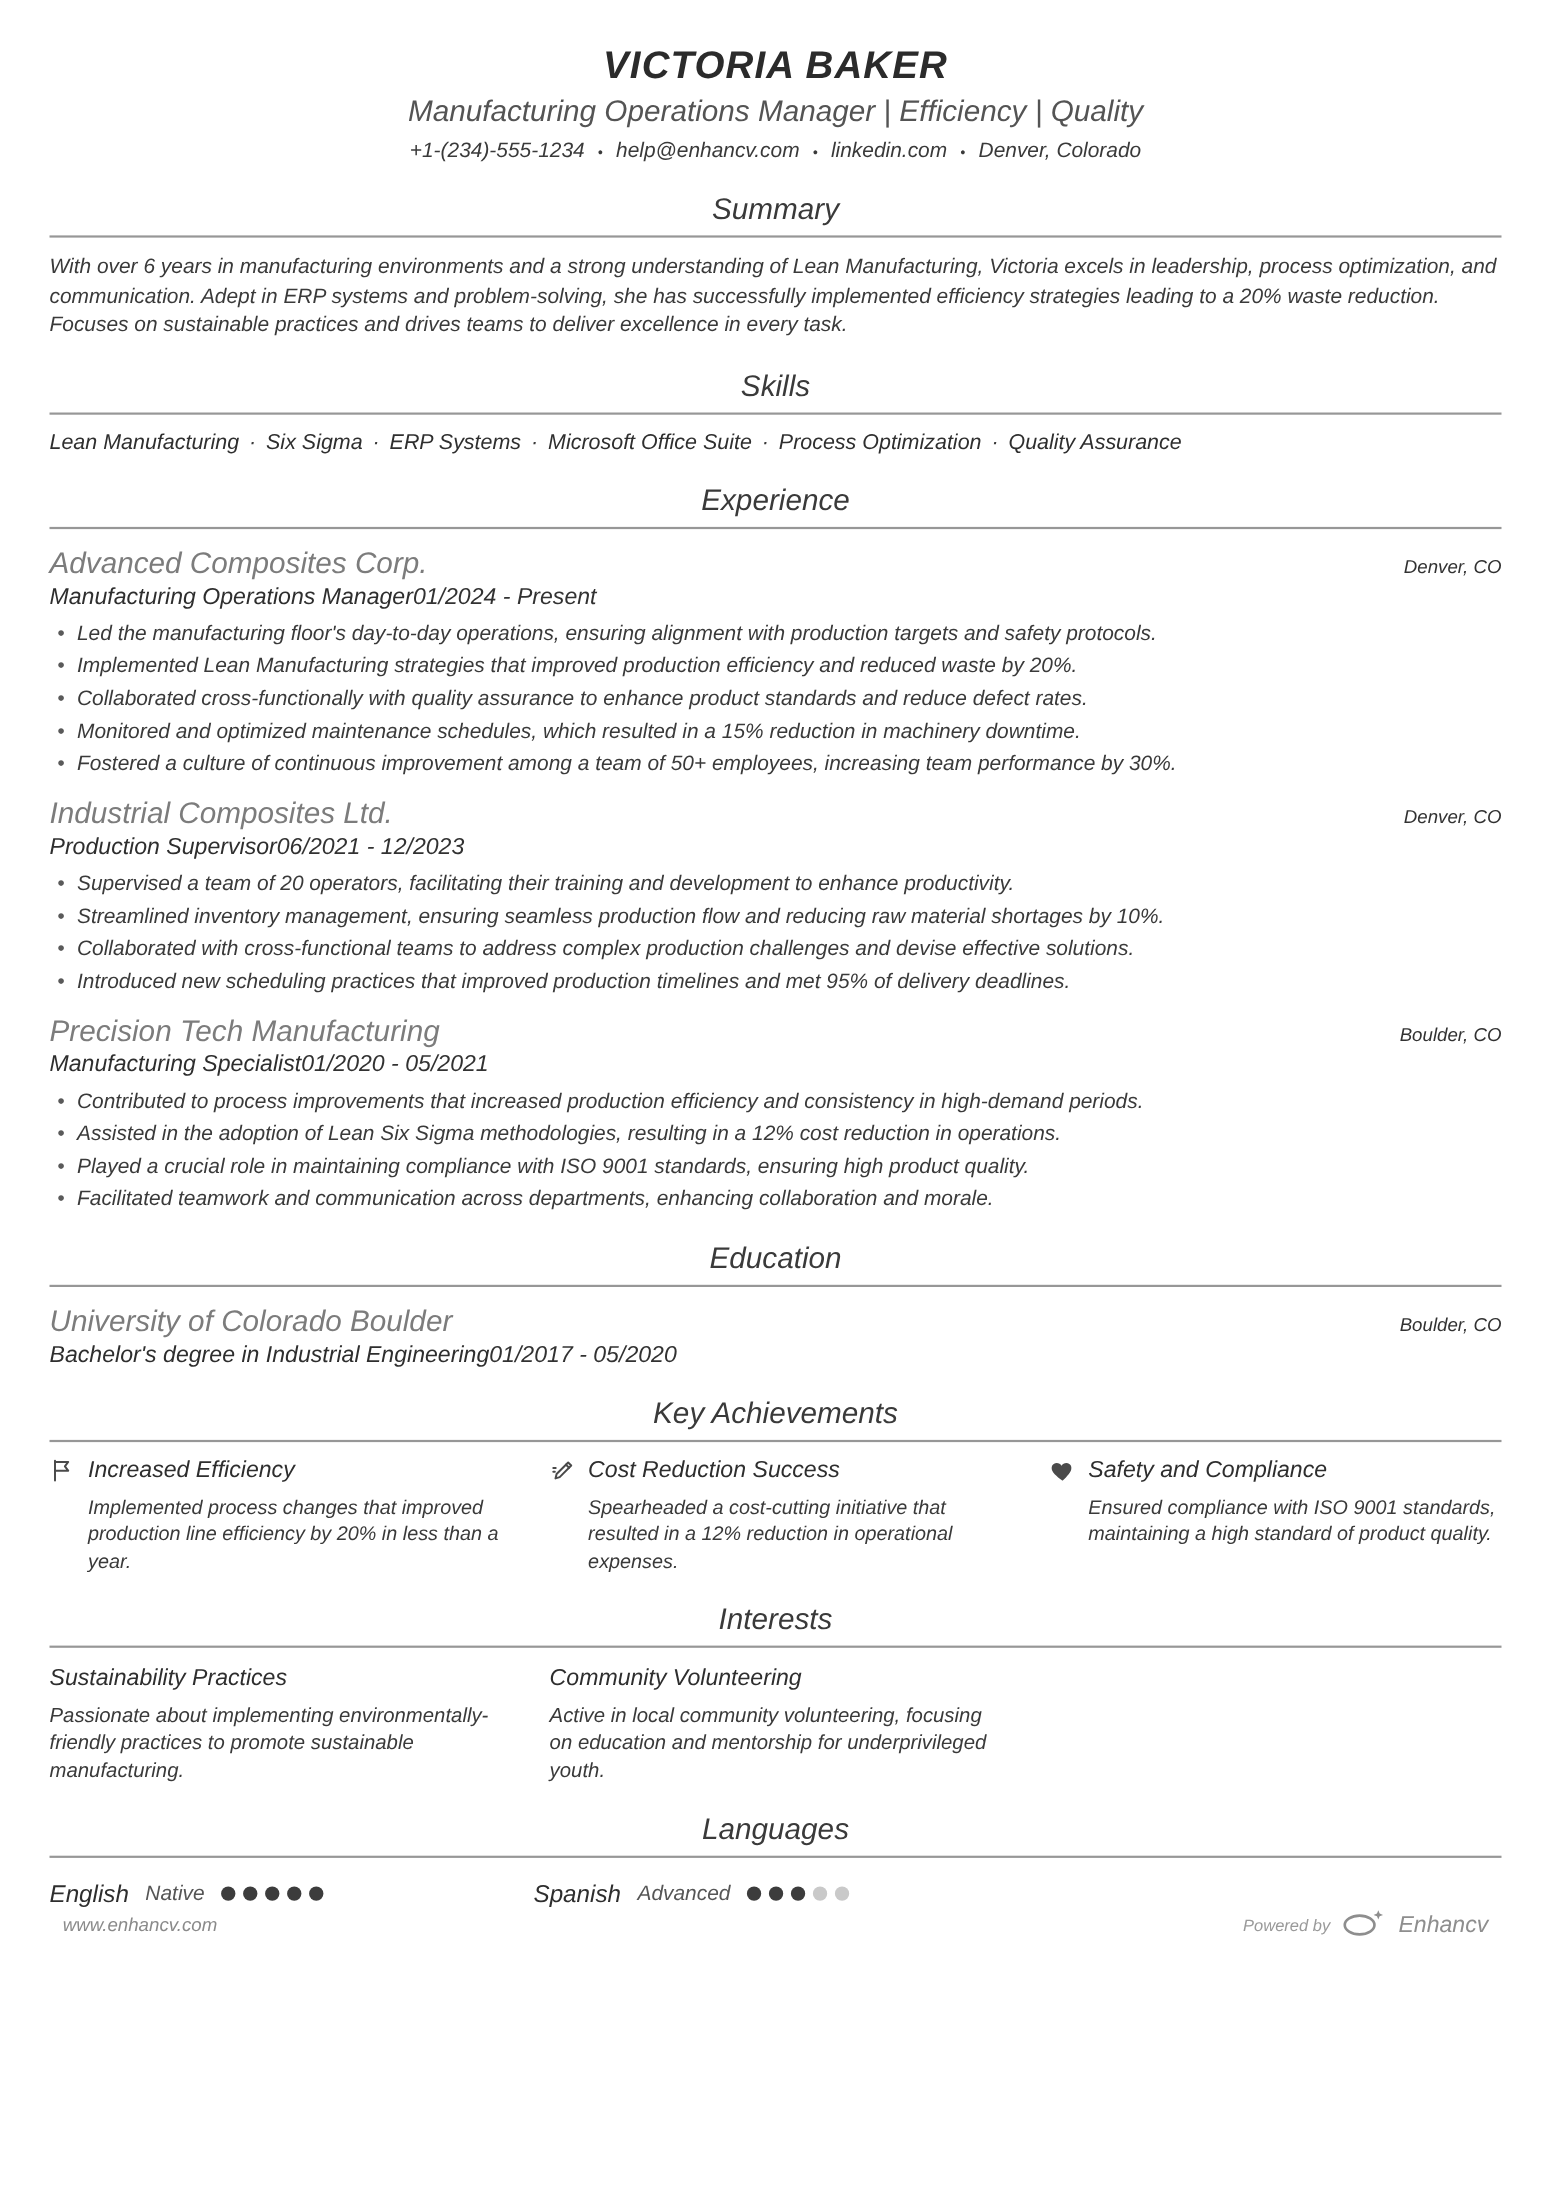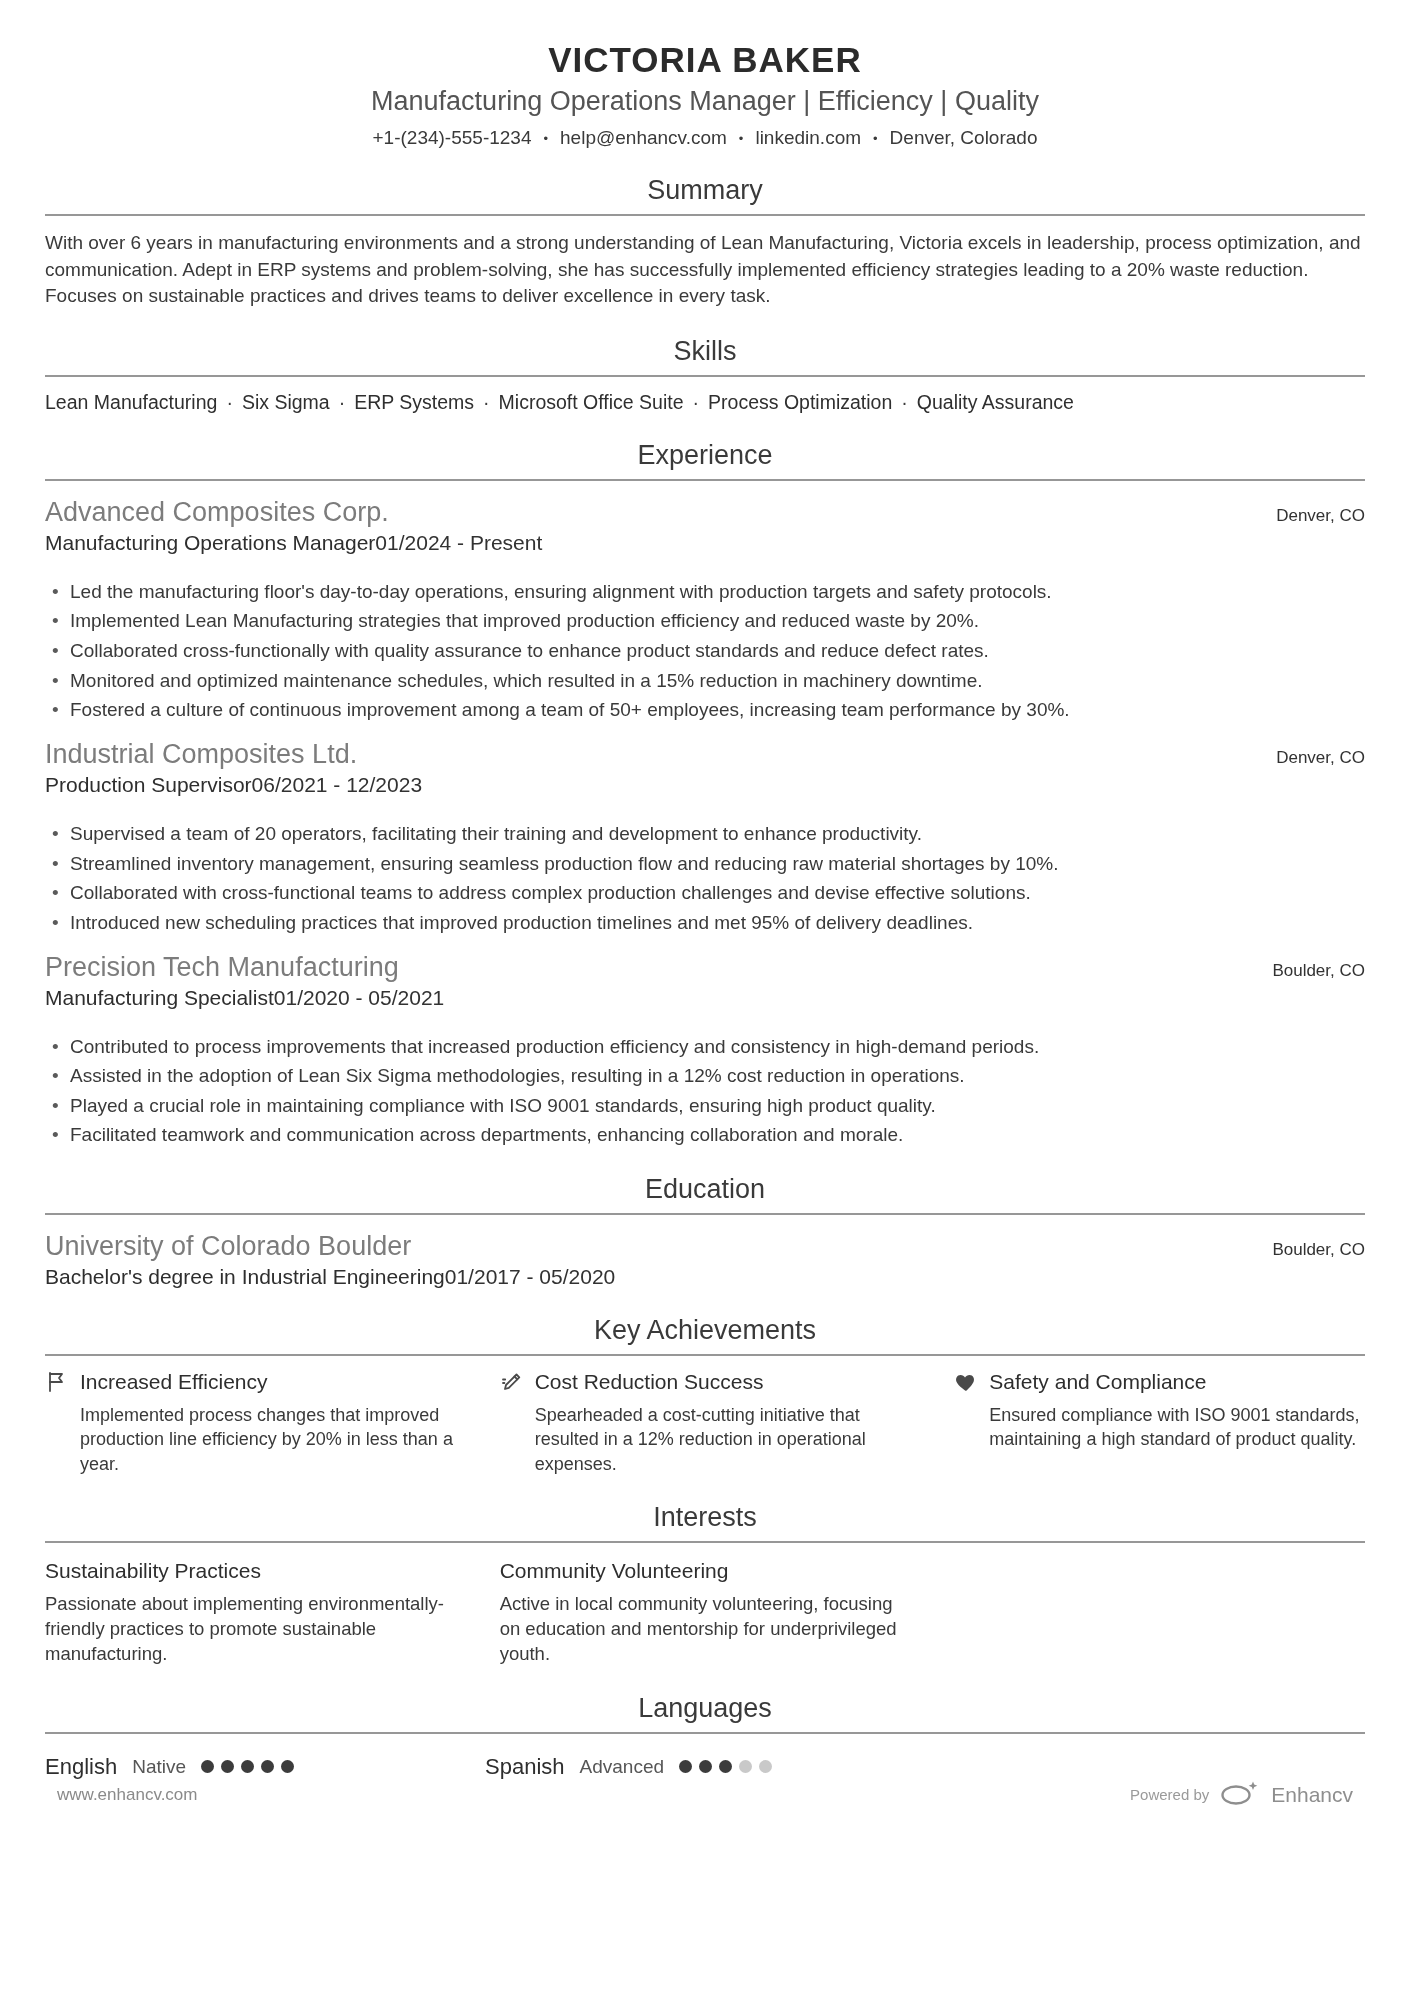--- a/index.html
+++ b/index.html
@@ -8,20 +8,21 @@
     width:1410px; height:1995px;
     font-family:"Liberation Sans", sans-serif;
     color:#3a3a3a;
     -webkit-font-smoothing:antialiased;
   }
   .page {
     width:1410px; height:1507px;
     padding:40px 45px 24px 45px;
     display:flex; flex-direction:column;
     background:#ffffff;
+    font-style:italic;
   }
 
   
   .resume-header { text-align:center; }
   .name { font-size:35px; font-weight:700; letter-spacing:1px; color:#2b2b2b; }
   .headline { font-size:27px; color:#545454; margin-top:6px; font-weight:400; }
   .contact { margin-top:10px; font-size:19px; color:#3a3a3a;
              display:flex; justify-content:center; align-items:center; gap:12px; }
   .contact .sep { font-size:13px; color:#3a3a3a; }
 
@@ -38,21 +39,21 @@
   .skills-line .dot-sep { margin:0 9px; color:#3a3a3a; }
 
   
   .job { margin-top:16px; }
   .job-row1 { display:flex; justify-content:space-between; align-items:baseline; }
   .company { font-size:27px; font-weight:400; color:#7c7c7c; }
   .loc { font-size:17px; color:#323232; }
   .job-row2 { display:flex; justify-content:flex-start; align-items:baseline; margin-top:3px; }
   .role { font-size:21px; color:#2e2e2e; }
   .dates { font-size:21px; color:#323232; }
-  ul.bullets { list-style:none; margin-top:24px; }
+  ul.bullets { list-style:none; margin-top:9px; }
   .bullets li { font-size:19px; line-height:1.35; color:#3a3a3a;
                 position:relative; padding-left:25px; margin-top:4px; }
   .bullets li::before { content:"•"; position:absolute; left:7px; top:0; color:#5a5a5a; }
 
   
   .ach-grid { display:grid; grid-template-columns:1fr 1fr 1fr; column-gap:44px; margin-top:14px; }
   .ach-head { display:flex; align-items:center; gap:11px; }
   .ach-icon { width:24px; height:24px; flex:0 0 24px; display:flex; align-items:center; }
   .ach-title { font-size:21px; color:#2e2e2e; }
   .ach-text { font-size:18px; line-height:1.35; color:#3a3a3a; margin-top:9px; padding-left:35px; }

